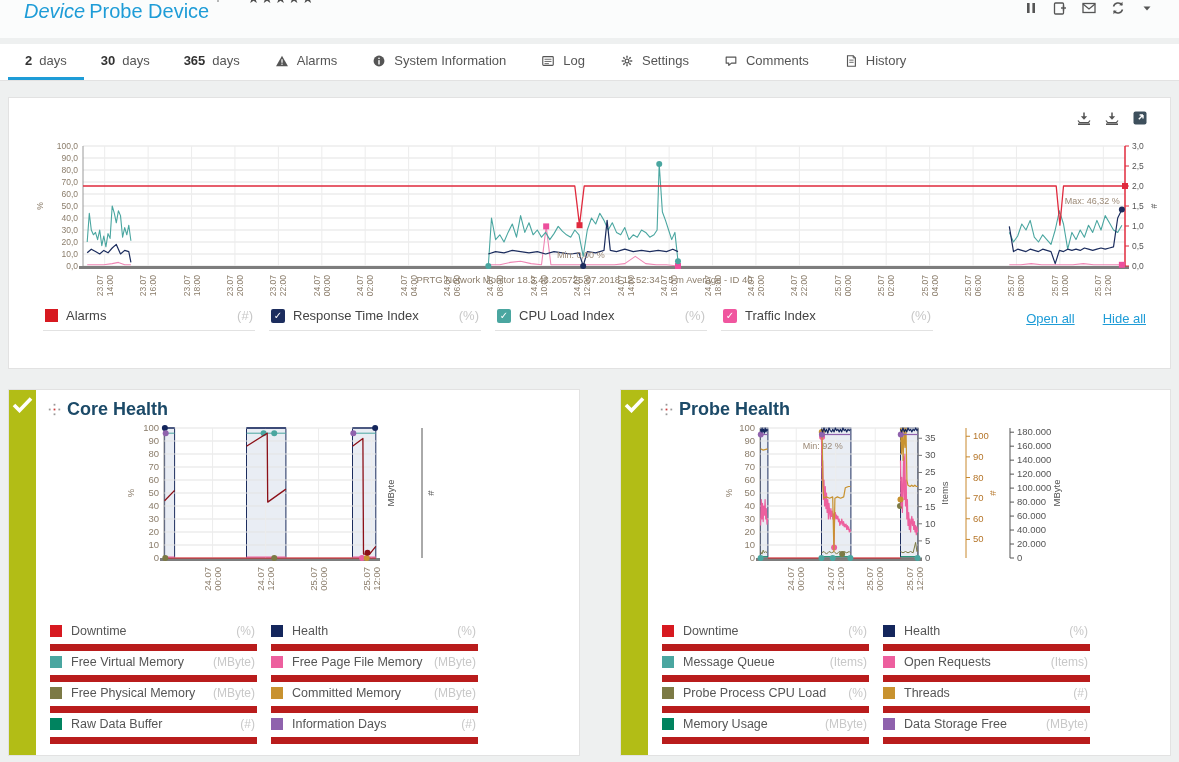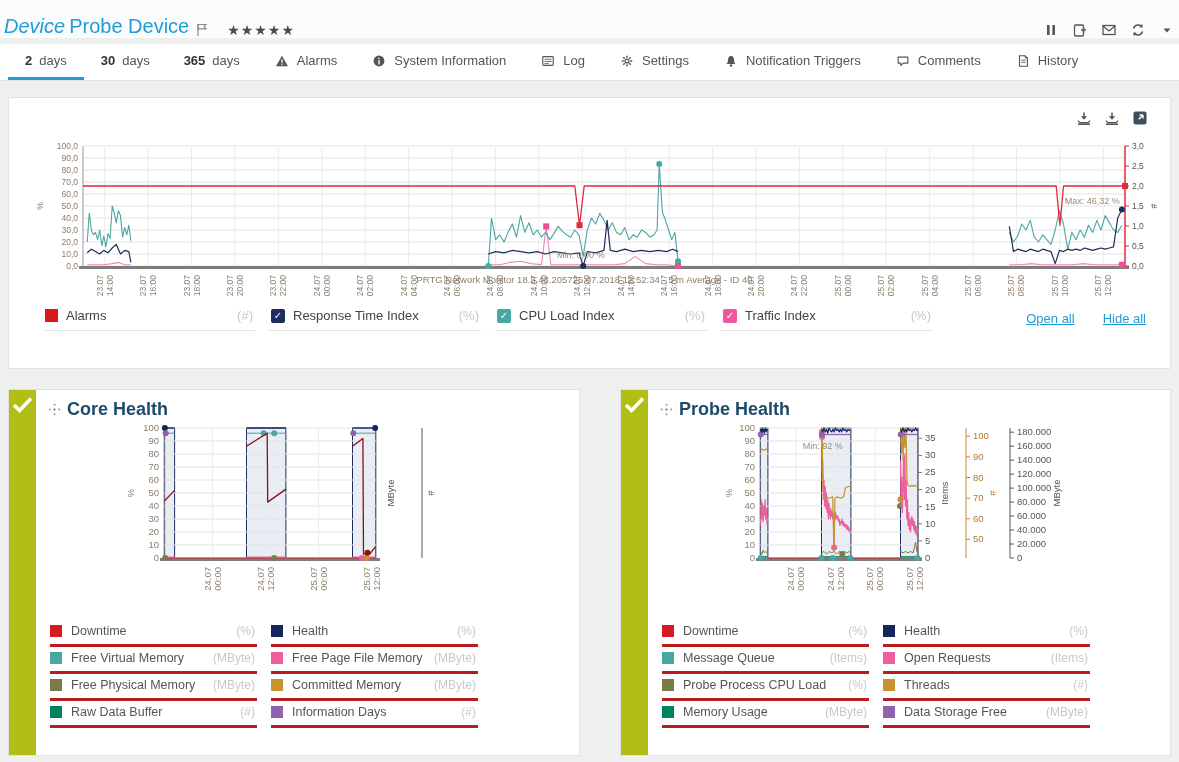--- a/index.html
+++ b/index.html
@@ -1,18 +1,18 @@
 <!DOCTYPE html>
 <html><head>
 <meta charset="utf-8">
 <style>
   html,body{margin:0;padding:0}
   body{width:1179px;height:762px;background:#eef0f0;font-family:"Liberation Sans",sans-serif;color:#444;overflow:hidden}
   
-  .titlebar{display:flex;align-items:flex-end;height:38px;background:#fbfcfc;padding:0 4px}
+  .titlebar{display:flex;align-items:flex-start;height:38px;background:#fbfcfc;padding:0 24px}
   .title{font-size:20px;color:#1e9cd7;white-space:nowrap}
   .title .kind{font-style:italic;margin-right:4px}
   .flag{margin:-12px 0 0 6px}
   .stars{margin:-10px 0 0 16px;color:#4c4c4c;font-size:14px;letter-spacing:1px}
   .toolbar{margin-left:auto;display:flex;gap:13px;align-items:center}
   .icon{display:inline-flex;width:16px;height:16px;align-items:center;justify-content:center;cursor:pointer}
   .icon svg{width:16px;height:16px}
   
   .tabs{display:flex;align-items:stretch;height:36px;background:#fff;margin-top:6px;border-bottom:1px solid #e2e2e2;padding:0 8px}
   .tab{display:flex;align-items:center;gap:7px;padding:0 17px;font-size:13px;color:#555;text-decoration:none;border-bottom:3px solid transparent;box-sizing:border-box;cursor:pointer;white-space:nowrap}
@@ -39,21 +39,21 @@
   .panel{position:relative;height:367px}
   .panel.core{width:572px}
   .panel.probe{width:551px}
   .lime{position:absolute;left:0;top:0;bottom:0;width:27px;background:#b2bd16}
   .lime svg{position:absolute;top:6px;left:3px}
   .panel-body{margin-left:27px;padding:9px 0 0 10px}
   .panel-head{display:flex;align-items:center;gap:5px}
   .panel-head h3{margin:0;font-size:18px;color:#1c4a68}
   .panel-head .icon svg{width:13px;height:13px}
   .hlegend{display:grid;grid-template-columns:207px 207px;column-gap:14px;margin:8px 0 0 4px}
-  .hl-item{display:flex;gap:9px;align-items:center;border-bottom:3px solid #b91c1c;padding:3px 2px 5px 0;font-size:12.5px;color:#555;height:16px;cursor:pointer}
+  .hl-item{display:flex;gap:9px;align-items:center;border-bottom:7px solid #b91c1c;padding:3px 2px 5px 0;font-size:12.5px;color:#555;height:16px;cursor:pointer}
   .hl-item .swatch{width:12px;height:12px}
   .hl-item .unit{margin-left:auto;color:#c8c8c8;font-size:12px}
   
   svg text.tick{fill:#8b7d6b;font-size:8.5px}
   svg text.anno{fill:#9b8976;font-size:9px}
   #core-chart text.tick,#probe-chart text.tick{font-size:9.5px}
 </style>
 </head>
 <body>
 
@@ -156,29 +156,20 @@
             <line x1="2" y1="8" x2="4.4" y2="8"></line>
             <line x1="11.6" y1="8" x2="14" y2="8"></line>
             <line x1="3.8" y1="3.8" x2="5.4" y2="5.4"></line>
             <line x1="10.6" y1="10.6" x2="12.2" y2="12.2"></line>
             <line x1="3.8" y1="12.2" x2="5.4" y2="10.6"></line>
             <line x1="10.6" y1="5.4" x2="12.2" y2="3.8"></line>
           </g>
         </svg>
       </span>
       <span>Settings</span>
-    </a>
-    <a class="tab">
-      <span class="icon">
-        <svg viewBox="0 0 16 16">
-          <path d="M8 2.2 C5.6 2.2 4.6 4.2 4.5 6.5 L4.2 9.5 L3 11.5 H13 L11.8 9.5 L11.5 6.5 C11.4 4.2 10.4 2.2 8 2.2 Z" fill="#555"></path>
-          <circle cx="8" cy="13.2" r="1.4" fill="#555"></circle>
-        </svg>
-      </span>
-      <span>Notification Triggers</span>
     </a>
     <a class="tab">
       <span class="icon">
         <svg viewBox="0 0 16 16">
           <path d="M2.5 3.5 H13.5 V10.5 H8.5 L5.5 13 V10.5 H2.5 Z" fill="none" stroke="#555" stroke-width="1.3" stroke-linejoin="round"></path>
         </svg>
       </span>
       <span>Comments</span>
     </a>
     <a class="tab">

